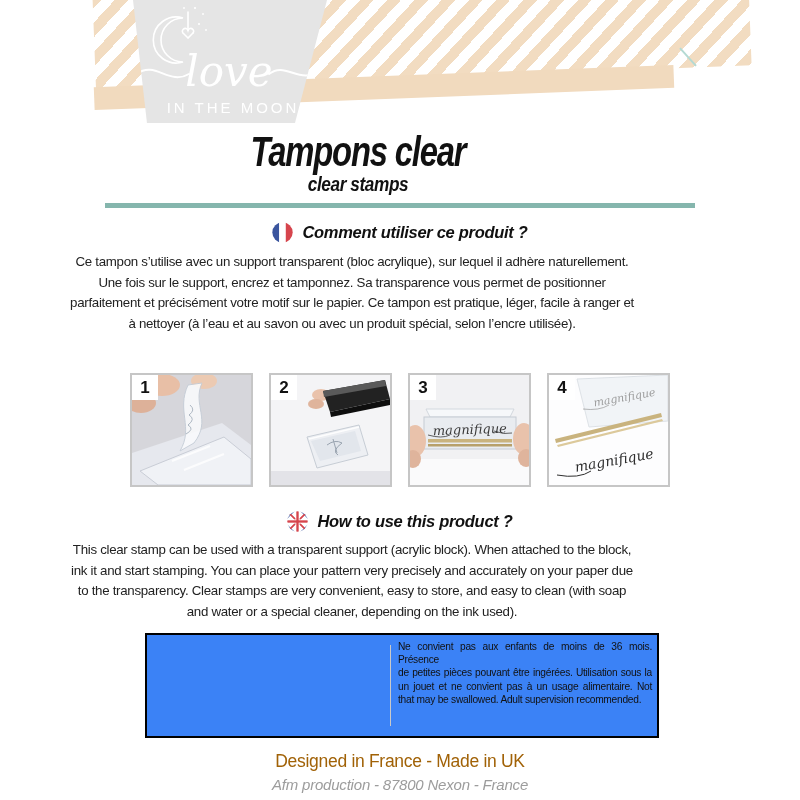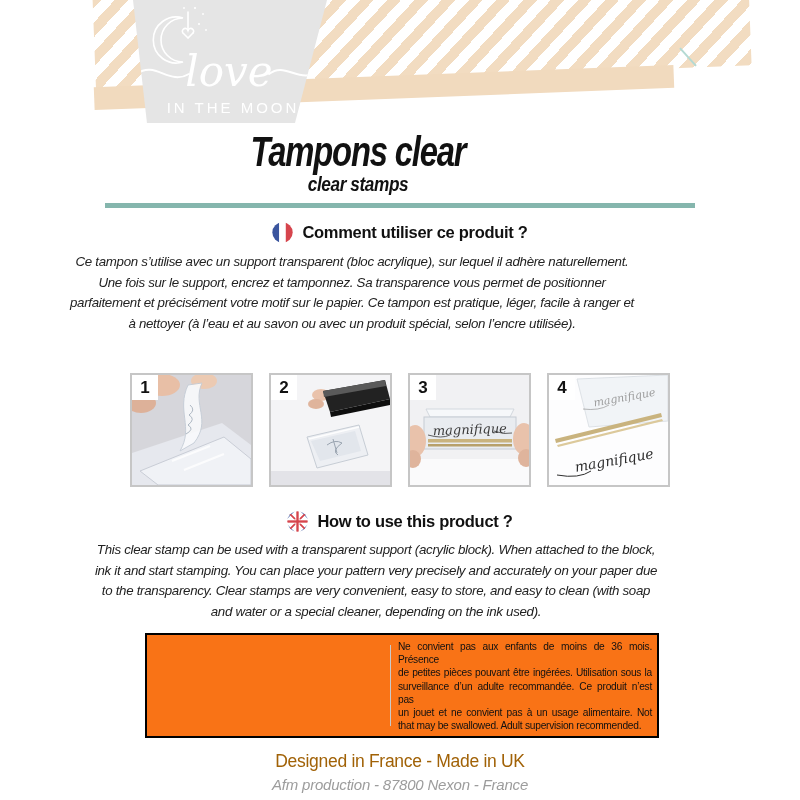--- a/index.html
+++ b/index.html
@@ -42,55 +42,55 @@
     letter-spacing:-0.5px;transform:scaleX(0.82);transform-origin:center;
     color:#111;margin:0;
   }
   .rule{
     position:absolute;top:203px;left:105px;width:590px;height:5px;
     background:#85b6ad;
   }
   
   .sec-heading{
     position:absolute;left:0;width:800px;display:flex;align-items:center;
-    justify-content:center;gap:9px;
+    justify-content:center;gap:9px;font-style:italic;
   }
   .sec-heading .flag{width:21px;height:21px;flex:0 0 auto;}
   .sec-heading .htext{
     font-size:16.5px;font-weight:700;color:#111;letter-spacing:-0.3px;
   }
   .fr-heading{top:222px;}
   .en-heading{top:511px;text-align:right;}
   
-  .para{position:absolute;left:0;width:704px;text-align:center;font-style:italic;}
+  .para{position:absolute;left:0;width:704px;text-align:center;}
   .para div{
     font-size:13.3px;line-height:20.5px;letter-spacing:-0.3px;color:#222;
     white-space:nowrap;
   }
   .fr-para{top:252px;}
-  .en-para{top:540px;margin-left:24px;}
+  .en-para{top:540px;}
   
   .steps{
     position:absolute;top:373px;left:0;width:800px;
     display:flex;justify-content:center;gap:16px;
   }
   .photo{
     width:119px;height:110px;border:2px solid #c6c6c6;position:relative;
     box-sizing:content-box;background:#f4f4f6;
   }
   .photo svg{width:100%;height:100%;display:block;}
   .num{
     position:absolute;top:0;left:0;width:26px;height:25px;background:#fff;
     display:flex;align-items:center;justify-content:center;
     font-size:17px;font-weight:700;color:#111;z-index:2;
   }
   
   .warning{
     position:absolute;left:145px;top:633px;width:514px;height:105px;
-    border:2px solid #000;box-sizing:border-box;background:#f97316;text-decoration:underline;
+    border:2px solid #000;box-sizing:border-box;background:#3b82f6;text-decoration:underline;
   }
   .warning .divider{
     position:absolute;left:243px;top:10px;bottom:10px;width:1px;background:#c9c9c9;
   }
   .warning-text{
     position:absolute;left:251px;top:5px;width:254px;
   }
   .warning-text div{
     font-size:10.2px;line-height:13.2px;letter-spacing:-0.25px;color:#111;
     text-align:justify;text-align-last:justify;
@@ -257,20 +257,19 @@
     <div>ink it and start stamping. You can place your pattern very precisely and accurately on your paper due</div>
     <div>to the transparency. Clear stamps are very convenient, easy to store, and easy to clean (with soap</div>
     <div>and water or a special cleaner, depending on the ink used).</div>
   </div>
 
 <div class="warning">
   <div class="divider"></div>
   <div class="warning-text">
       <div>Ne convient pas aux enfants de moins de 36 mois. Présence</div>
       <div>de petites pièces pouvant être ingérées. Utilisation sous la</div>
-      <div>surveillance d’un adulte recommandée. Ce produit n’est pas</div>
       <div>un jouet et ne convient pas à un usage alimentaire. Not</div>
       <div>that may be swallowed. Adult supervision recommended.</div>
     </div>
 </div>
 
 <div class="footer-main">Designed in France - Made in UK</div>
 <div class="footer-sub">Afm production - 87800 Nexon - France</div>
 
 </body></html>

